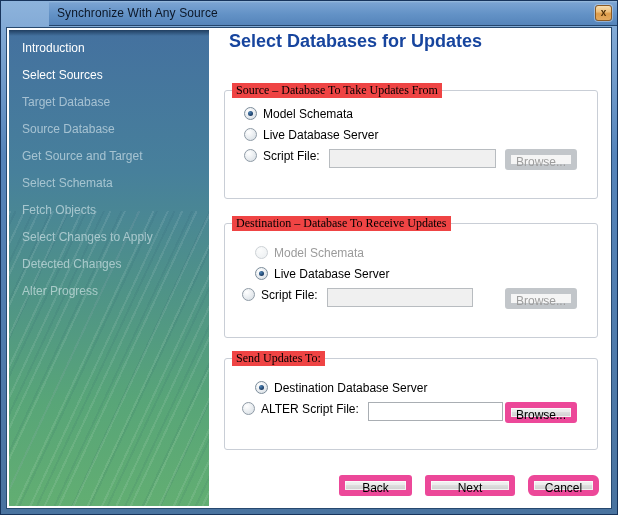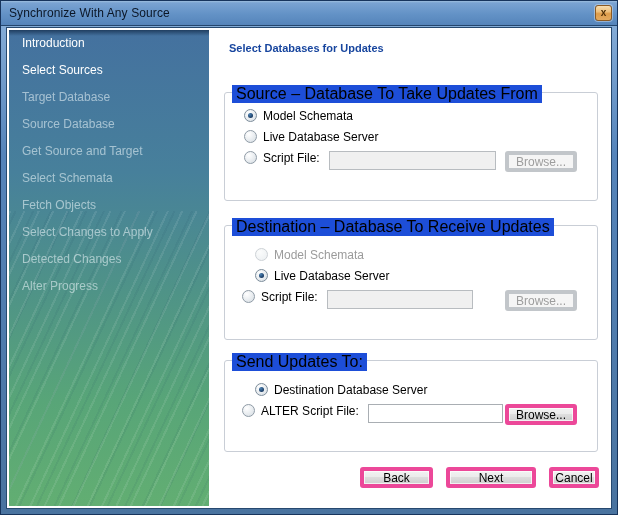--- a/index.html
+++ b/index.html
@@ -11,20 +11,21 @@
     border:1px solid #17345c;
     background:linear-gradient(180deg,#8db3dc,#5584ba 30%,#49739f);
     overflow:hidden;
   }
   
   .titlebar{
     position:relative; height:25px; display:flex; align-items:center;
     padding:0 6px 0 8px;
     background:linear-gradient(180deg,#9dbede 0%,#7aa3d2 8%,#6392c6 55%,#5584ba 100%);
     border-bottom:1px solid #24466d;
+    margin-left:48px;
   }
   .titlebar .title{ color:#0b1626; font-size:12px; letter-spacing:.1px; }
   .close-btn{
     position:absolute; top:4px; right:5px; width:17px; height:16px;
     border:1px solid #8a5a24; border-radius:3px;
     background:linear-gradient(180deg,#f7ddb0 0%,#eec07c 40%,#dd9c4a 55%,#e3aa60 100%);
     box-shadow:0 0 0 1px rgba(255,255,255,.35);
     color:#503008; font-size:10px; font-weight:bold; line-height:13px;
     text-align:center; cursor:pointer; user-select:none;
   }
@@ -32,20 +33,21 @@
   .frame{
     position:absolute; left:5px; right:5px; top:26px; bottom:5px;
     border:1px solid #27496f; background:#fff; padding:2px;
   }
   .content{ display:flex; width:100%; height:100%; }
 
   
   .sidebar{
     position:relative; width:200px; flex:0 0 200px; overflow:hidden;
     background:linear-gradient(180deg,#44719f 0%,#47809b 30%,#4f9387 55%,#58a578 78%,#62ae72 100%);
+    padding-top:5px;
   }
   .sidebar::before{ 
     content:""; position:absolute; left:0; top:0; right:0; height:6px;
     background:linear-gradient(180deg,rgba(20,45,75,.75),rgba(20,45,75,0));
     pointer-events:none;
   }
   .sidebar::after{ 
     content:""; position:absolute; left:0; right:0; bottom:0; height:62%;
     background:
       repeating-linear-gradient(115deg,
@@ -55,29 +57,29 @@
     pointer-events:none;
   }
   .step{ height:27px; line-height:27px; padding-left:13px;
          color:rgba(235,244,248,.58); white-space:nowrap; }
   .step.normal{ color:#ffffff; }
   .step.active{ color:#ffffff; font-weight:normal; }
 
   
   .main{ position:relative; flex:1; background:#fff; }
   .page-heading{
-    margin:12px 0 0 20px; font-size:11px; font-weight:bold; color:#17459e;
+    margin:1px 0 0 20px; font-size:18px; font-weight:bold; color:#17459e;
   }
   .groupbox{
     position:relative; margin-left:15px; width:374px;
     border:1px solid #c9ced6; border-radius:3px;
   }
   .groupbox .gtitle{
-    position:absolute; top:-8px; left:7px; background:#1d4ed8; padding:0 4px;
-    font-size:16px; color:#000; white-space:nowrap;
+    position:absolute; top:-8px; left:7px; background:#ef4444; padding:0 4px;
+    font-size:12px; color:#000; white-space:nowrap;font-family:Liberation Serif, serif;
   }
   .g1{ margin-top:38px; height:109px; padding-top:16px; }
   .g2{ margin-top:24px; height:115px; padding-top:22px; }
   .g3{ margin-top:20px; height:92px;  padding-top:22px; }
 
   .row{ display:flex; align-items:flex-start; height:18px; margin-bottom:3px; padding-right:20px; }
   .indent-a{ padding-left:19px; }
   .indent-b{ padding-left:30px; }
   .indent-c{ padding-left:17px; }
 
@@ -100,33 +102,33 @@
   .tbox{
     height:19px; border:1px solid #a9aeb3; background:#fff;
     font-family:"Liberation Sans",sans-serif; font-size:12px; padding:0 4px;
     margin-left:9px;
   }
   .tbox:disabled, .tbox.disabled{ background:#f0f0f0; border-color:#b8bcc0; }
   .w1{ width:167px; } .w2{ width:146px; } .w3{ width:135px; }
 
   .btn{
     font-family:"Liberation Sans",sans-serif; font-size:12px; color:#000;
-    height:21px; border:4px solid #ec4899; border-radius:3px;
+    height:21px; border:6px solid #ec4899; border-radius:3px;
     background:linear-gradient(180deg,#f2f2f2 0%,#ebebeb 45%,#dddddd 50%,#cfcfcf 100%);
     box-shadow:inset 0 0 0 1px rgba(255,255,255,.7); cursor:pointer;
   }
   .btn.browse{ width:72px; margin-left:auto; }
   .btn.disabled{
     border-color:#c2c6ca; background:#f5f5f5; color:#9d9d9d;
     box-shadow:none; cursor:default;
   }
   .btn-row{
-    position:absolute; right:10px; bottom:18px; display:flex; gap:13px;margin-top:48px;
-  }
-  .btn.back{ width:73px; } .btn.next{ width:90px; } .btn.cancel{ width:50px; }
+    position:absolute; right:10px; bottom:10px; display:flex; gap:13px;margin-top:48px;
+  }
+  .btn.back{ width:73px; } .btn.next{ width:90px; } .btn.cancel{ width:71px;border-radius:6px; }
 </style>
 </head>
 <body>
 
 <div class="window">
 
   <div class="titlebar">
     <span class="title">Synchronize With Any Source</span>
     <div class="close-btn">x</div>
   </div>

